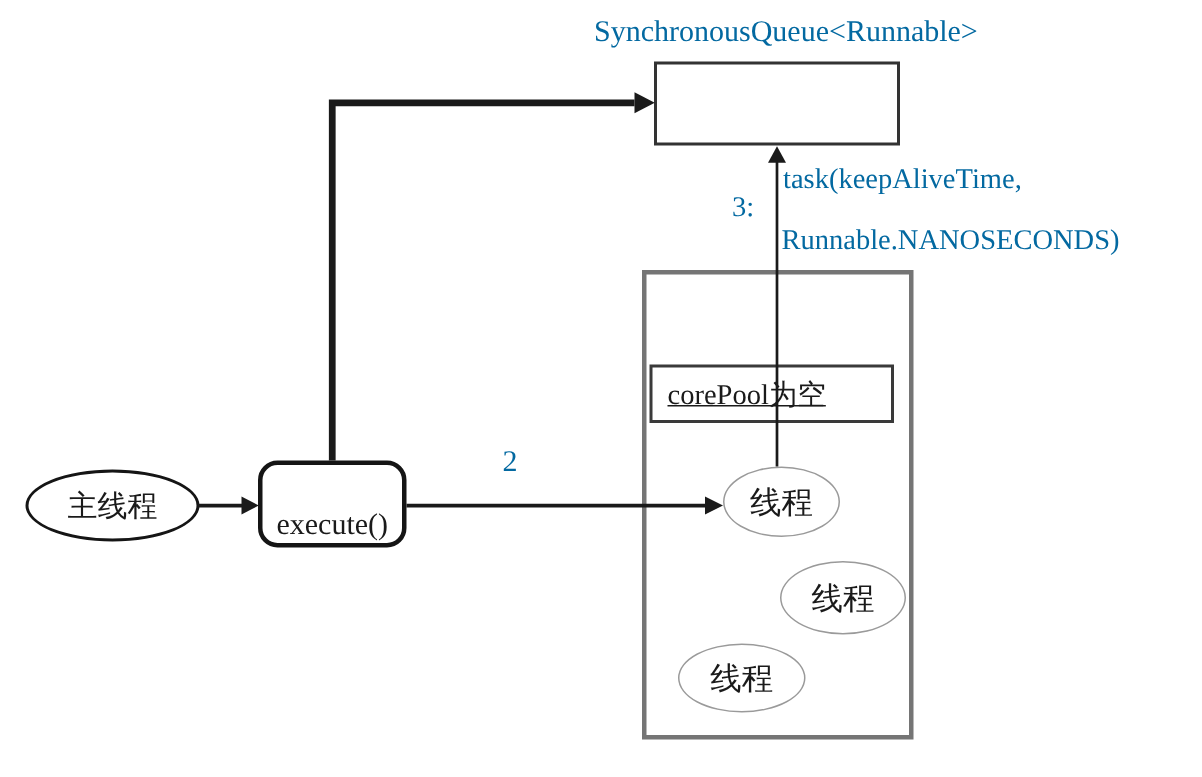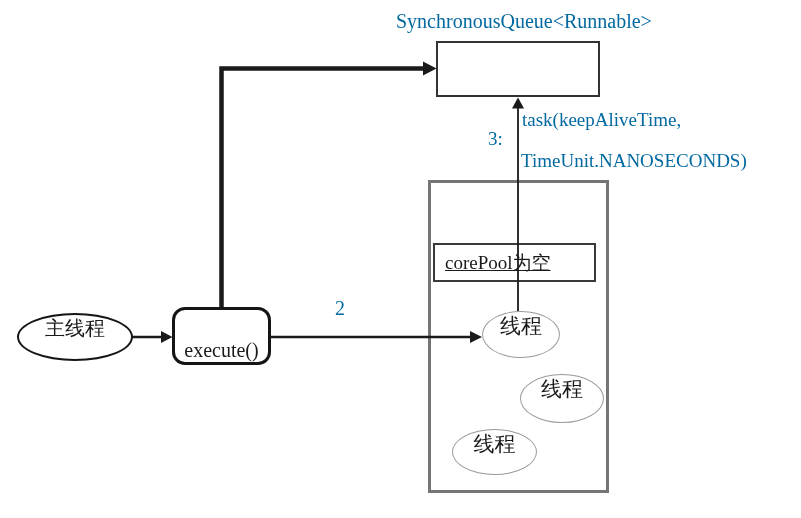--- a/index.html
+++ b/index.html
@@ -59,20 +59,21 @@
     justify-content: center;
     font-size: 20px;
     z-index: 2;
   }
   .ellipse {
     position: absolute;
     border-radius: 50%;
     background: #ffffff;
     box-sizing: border-box;
     display: flex;
+    align-items: center;
     justify-content: center;
     z-index: 2;
   }
   .main-ellipse {
     left: 17px; top: 313px; width: 116px; height: 48px;
     border: 2.5px solid #151515;
     font-size: 20px;
   }
   .thread-ellipse {
     border: 1.5px solid #9a9a9a;
@@ -125,21 +126,21 @@
   <div class="ellipse thread-ellipse thread-2">
     <span>线程</span>
   </div>
   <div class="ellipse thread-ellipse thread-3">
     <span>线程</span>
   </div>
 
   <div class="label step2-label">2</div>
   <div class="label step3-label">3:</div>
   <div class="label poll-line1-label">task(keepAliveTime,</div>
-  <div class="label poll-line2-label">TimeUnit.NANOSECONDS)</div>
+  <div class="label poll-line2-label">Runnable.NANOSECONDS)</div>
 
   <svg class="wires" width="801" height="518" viewBox="0 0 801 518">
 
     <path d="M221.5 307 L221.5 68.5 L423 68.5" fill="none" stroke="#1a1a1a" stroke-width="4.5"></path>
     <polygon points="423,61.5 436.5,68.5 423,75.5" fill="#1a1a1a"></polygon>
 
     <line x1="132" y1="337" x2="162" y2="337" stroke="#1a1a1a" stroke-width="2.5"></line>
     <polygon points="161,331 172.5,337 161,343" fill="#1a1a1a"></polygon>
 
     <line x1="271" y1="337" x2="471" y2="337" stroke="#1a1a1a" stroke-width="2.5"></line>

